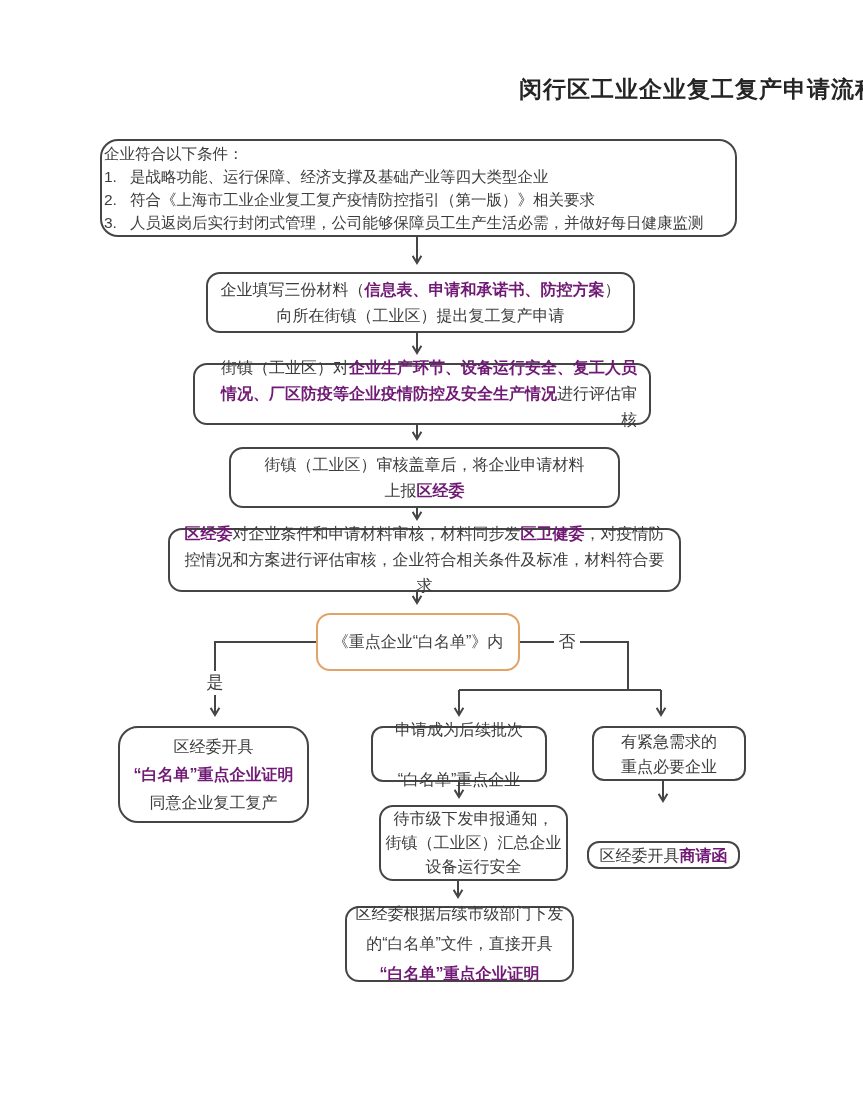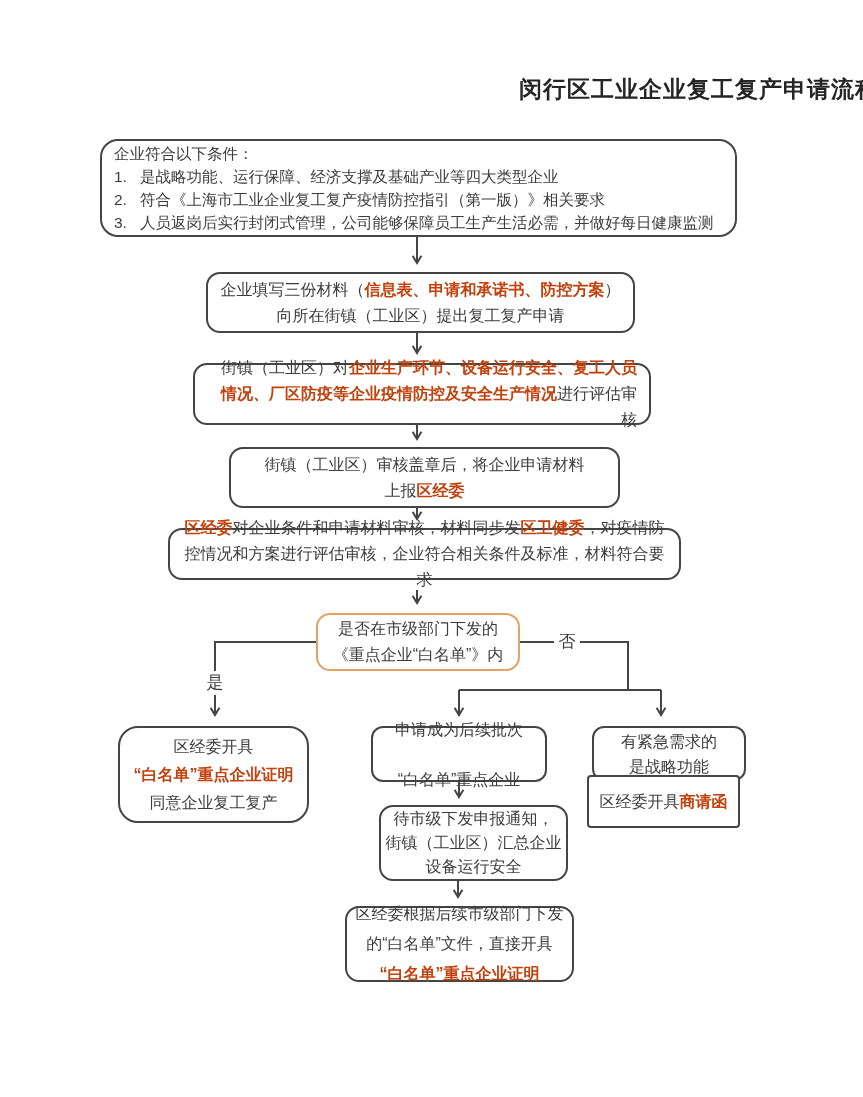--- a/index.html
+++ b/index.html
@@ -12,37 +12,37 @@
     font-size:23px;font-weight:bold;color:#252525;letter-spacing:1px;
   }
   #connectors{position:absolute;left:0;top:0;pointer-events:none;}
   .node{
     position:absolute;box-sizing:border-box;background:#ffffff;
     border:2px solid #454545;border-radius:14px;
     display:flex;flex-direction:column;justify-content:center;align-items:center;
     text-align:center;font-size:16px;line-height:25px;padding:4px 10px;
   }
   .node p{margin:0;}
-  .node b{font-weight:bold;color:#c2410c;}
+  .node b{font-weight:bold;color:#701a75;}
   
   #node-conditions{left:100px;top:139px;width:637px;height:98px;border-radius:18px;
-    align-items:flex-start;text-align:left;font-size:15.5px;line-height:23px;padding:6px 12px;}
+    align-items:flex-start;text-align:left;font-size:15.5px;line-height:23px;padding:6px 2px;}
   .cond-item{display:flex;}
   .cond-item .num{flex:none;width:26px;}
   #node-submit{left:206px;top:272px;width:429px;height:61px;line-height:26px;}
   #node-town-review{left:193px;top:363px;width:458px;height:62px;
     align-items:flex-start;text-align:right;line-height:26px;padding:4px 12px;}
   #node-town-submit{left:229px;top:447px;width:391px;height:61px;line-height:26px;}
-  #node-district-review{left:168px;top:528px;width:513px;height:52px;line-height:26px;padding:4px 12px;}
+  #node-district-review{left:168px;top:528px;width:513px;height:64px;line-height:26px;padding:4px 12px;}
   #node-decision{left:316px;top:613px;width:204px;height:58px;border-color:#e3a368;line-height:26px;padding:2px;}
   #node-whitelist-cert{left:118px;top:726px;width:191px;height:97px;border-radius:20px;line-height:28px;}
   #node-apply-next{left:371px;top:726px;width:176px;height:56px;border-radius:12px;line-height:25px;gap:25px;}
   #node-urgent{left:592px;top:726px;width:154px;height:55px;border-radius:12px;line-height:25px;}
   #node-wait-notice{left:363px;top:805px;width:189px;height:76px;line-height:24px;padding:4px;margin-left:16px;}
-  #node-letter{left:587px;top:775px;width:153px;height:53px;border-radius:4px;}
+  #node-letter{left:587px;top:841px;width:153px;height:28px;border-radius:12px;}
   #node-later-cert{left:345px;top:906px;width:229px;height:76px;line-height:24px;padding:4px 8px;gap:6px;}
   .branch-label{
     position:absolute;width:26px;height:24px;background:#ffffff;
     font-size:17px;line-height:24px;text-align:center;color:#3c3c3c;
   }
   #label-yes{left:202px;top:671px;}
   #label-no{left:554px;top:630px;}
 </style>
 </head>
 <body>
@@ -101,41 +101,40 @@
   <div class="node" id="node-town-submit">
     <p>街镇（工业区）审核盖章后，将企业申请材料</p>
     <p><span>上报</span><b>区经委</b></p>
   </div>
 
   <div class="node" id="node-district-review">
     <p><b>区经委</b><span>对企业条件和申请材料审核，材料同步发</span><b>区卫健委</b><span>，对疫情防控情况和方案进行评估审核，企业符合相关条件及标准，材料符合要求</span></p>
   </div>
 
   <div class="node" id="node-decision">
-    <p>是否在市级部门下发的</p>
     <p>《重点企业“白名单”》内</p>
   </div>
 
   <div class="branch-label" id="label-yes">是</div>
   <div class="branch-label" id="label-no">否</div>
 
   <div class="node" id="node-whitelist-cert">
     <p>区经委开具</p>
     <p><b>“白名单”重点企业证明</b></p>
     <p>同意企业复工复产</p>
   </div>
 
   <div class="node" id="node-apply-next">
     <p>申请成为后续批次</p>
     <p>“白名单”重点企业</p>
   </div>
 
   <div class="node" id="node-urgent">
     <p>有紧急需求的</p>
-    <p>是战略功能</p>
+    <p>重点必要企业</p>
   </div>
 
   <div class="node" id="node-wait-notice">
     <p>待市级下发申报通知，</p>
     <p>街镇（工业区）汇总企业</p>
     <p>设备运行安全</p>
   </div>
 
   <div class="node" id="node-letter">
     <p><span>区经委开具</span><b>商请函</b></p>

